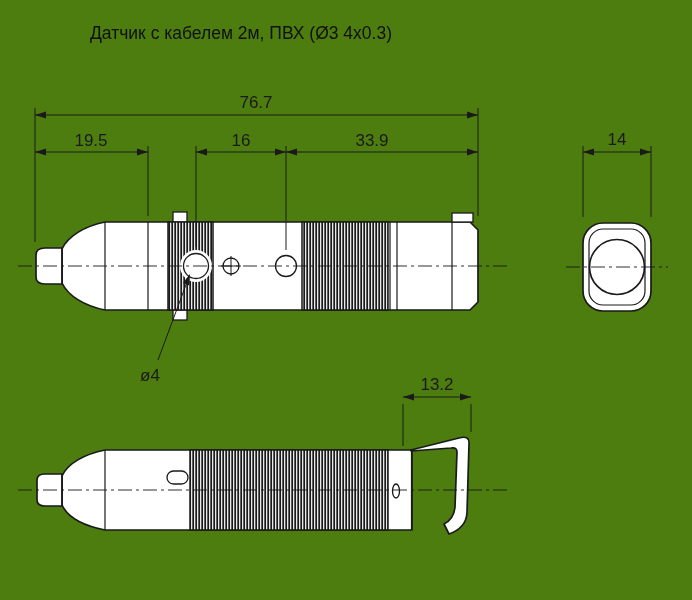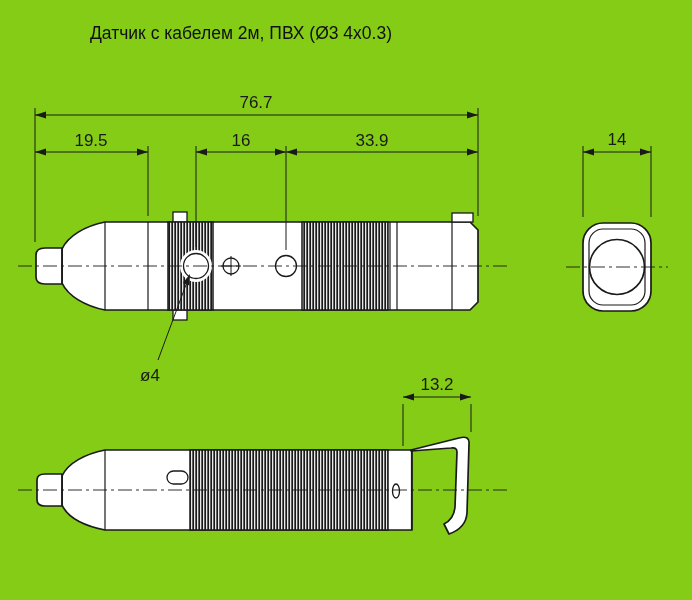--- a/index.html
+++ b/index.html
@@ -1,17 +1,17 @@
 <!DOCTYPE html>
 <html><head>
 <meta charset="utf-8">
 <style>
   html,body{margin:0;padding:0;background:#fff;}
   .canvas{
-    width:692px;height:600px;background:#84cc16;position:relative;overflow:hidden;
+    width:692px;height:600px;background:#4d7c0f;position:relative;overflow:hidden;
     font-family:"Liberation Sans", sans-serif;
   }
   svg{display:block;}
   .outline{fill:#ffffff;stroke:#1a1a1a;stroke-width:1.7;stroke-linejoin:round;}
   .nofill{fill:none;stroke:#1a1a1a;stroke-width:1.7;stroke-linejoin:round;}
   .detail{fill:#ffffff;stroke:#1a1a1a;stroke-width:1.3;}
   .thin{stroke:#1a1a1a;stroke-width:1.2;fill:none;}
   .dim{stroke:#1a1a1a;stroke-width:1;fill:none;}
   .cl{stroke:#1a1a1a;stroke-width:0.9;fill:none;stroke-dasharray:14 4 3 4;}
   .arr{fill:#1a1a1a;stroke:none;}

